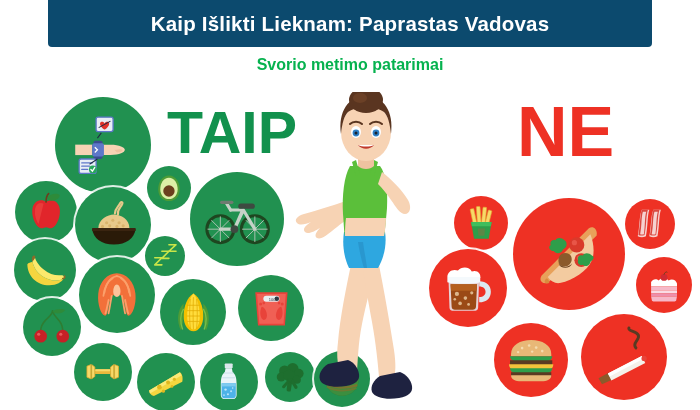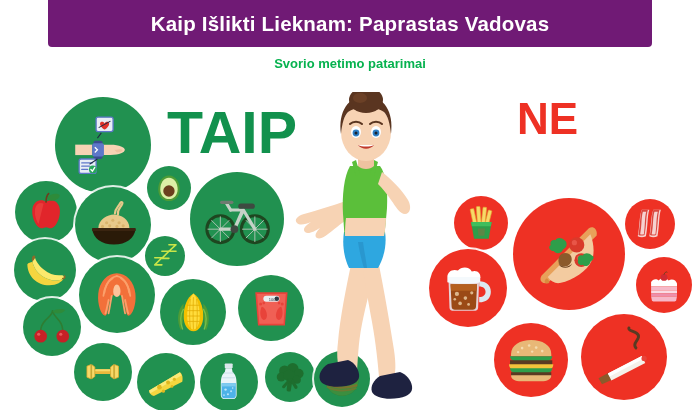--- a/index.html
+++ b/index.html
@@ -18,48 +18,48 @@
     background:var(--brand-green,#06C75C);
     border-radius:0 0 4px 4px;
     display:flex;align-items:center;justify-content:center;
   }
   .banner-title{
     color:#ffffff;font-size:20.5px;font-weight:bold;letter-spacing:.2px;
     white-space:nowrap;
   }
   .subtitle{
     position:absolute;left:0;top:56px;width:700px;text-align:center;
-    color:var(--brand-green,#06B24F);font-size:13px;font-weight:bold;
+    color:var(--brand-green,#06B24F);font-size:16px;font-weight:bold;
   }
 
   
   .word{position:absolute;font-weight:bold;line-height:1;white-space:nowrap;}
   .word-yes{left:167px;top:104px;font-size:59px;color:#12914D;}
-  .word-no{left:517px;top:97px;font-size:44px;color:#EE3124;}
+  .word-no{left:517px;top:97px;font-size:70px;color:#EE3124;}
 
   
   .bubble{
     position:absolute;border-radius:50%;
     display:flex;align-items:center;justify-content:center;
     box-shadow:0 0 0 2px rgba(255,255,255,.85);
   }
   .bubble.good{background:#219150;}
   .bubble.bad{background:#EE3124;}
   .bubble svg{display:block;width:68%;height:68%;overflow:visible;}
 
   
   .figure{position:absolute;left:292px;top:92px;width:150px;height:318px;}
   .figure svg{display:block;width:100%;height:100%;}
 </style>
 </head>
 <body style="--brand-green: #06C75C;">
 
 <div id="stage">
 
-  <div class="banner" style="background: #701a75;">
+  <div class="banner" style="background: #0c4a6e;">
     <div class="banner-title">Kaip Išlikti Lieknam: Paprastas Vadovas</div>
   </div>
 
   <div class="subtitle" style="color: rgb(6, 178, 79);">Svorio metimo patarimai</div>
 
   <div class="word word-yes" style="color: rgb(18, 145, 77);">TAIP</div>
   <div class="word word-no" style="color: rgb(238, 49, 36);">NE</div>
 
   <div id="good-cluster">
       <div class="bubble good" title="Fitness tracker" style="left: 55px; top: 97px; width: 96px; height: 96px; background: rgb(33, 145, 80);">

